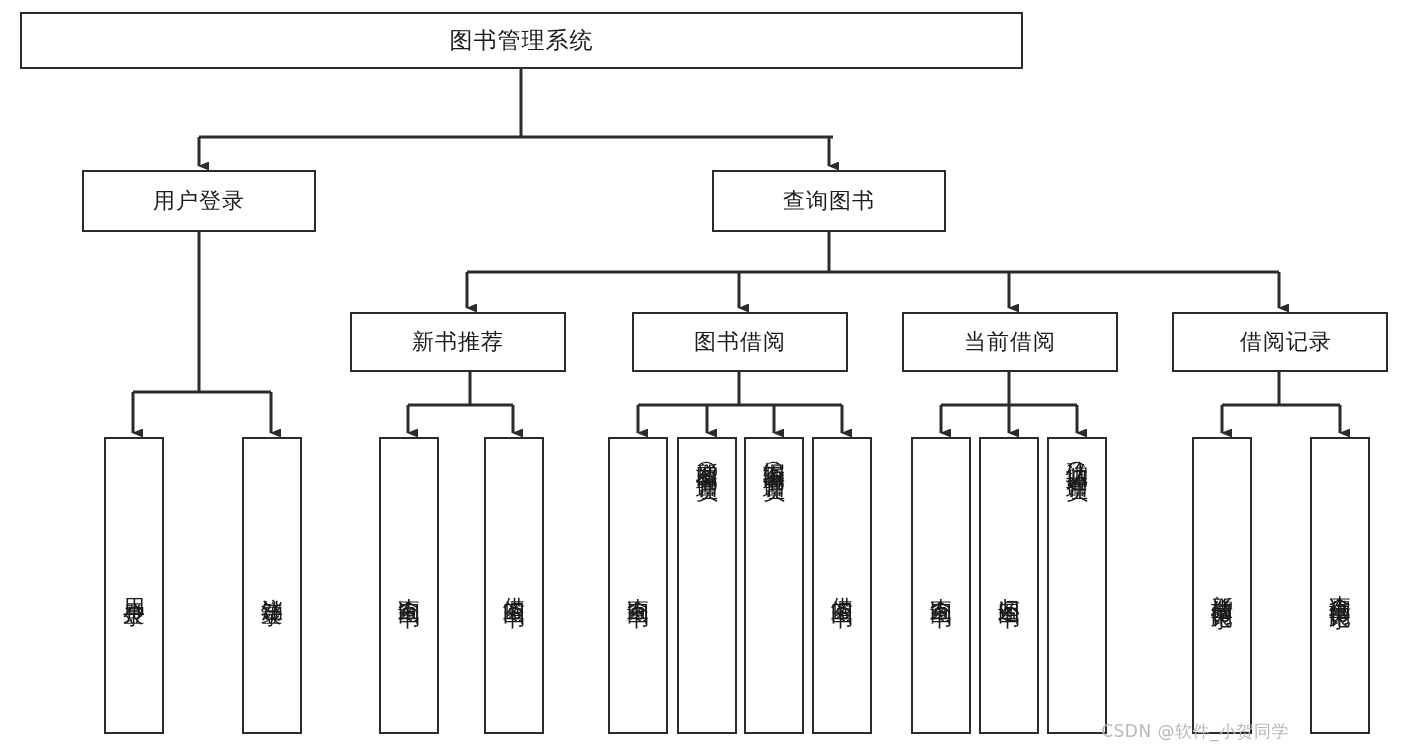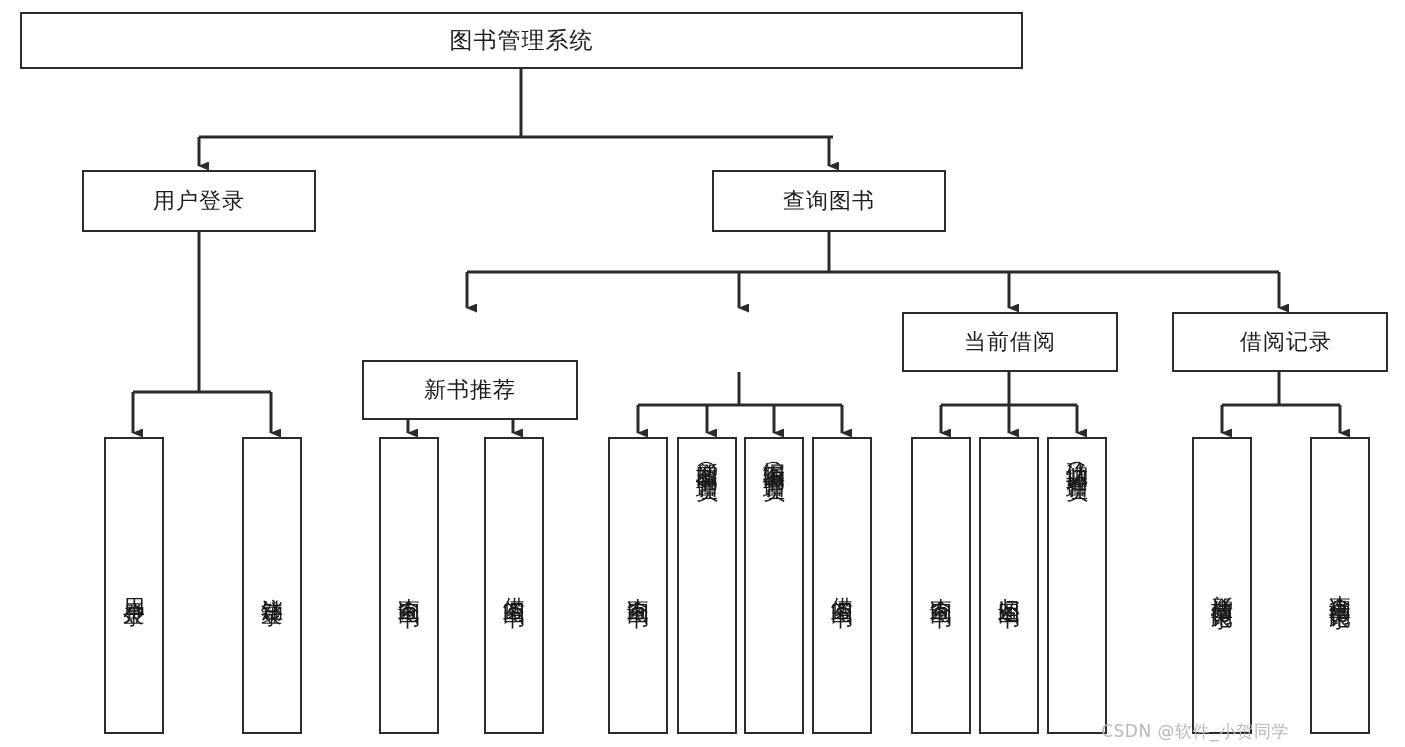--- a/index.html
+++ b/index.html
@@ -120,21 +120,22 @@
       <path d="M1222,405 L1222,433" marker-end="url(#arrow)"></path>
       <path d="M1340,405 L1340,433" marker-end="url(#arrow)"></path>
     </g>
   </svg>
 
   <div class="node h root" style="left:20px;top:12px;width:1003px;height:57px;">图书管理系统</div>
 
   <div class="node h" style="left:82px;top:170px;width:234px;height:62px;">用户登录</div>
   <div class="node h" style="left:712px;top:170px;width:234px;height:62px;">查询图书</div>
 
-  <div class="node h" style="left:362px;top:312px;width:216px;height:60px;margin-top:48px;">新书推荐</div>
+  <div class="node h" style="left:350px;top:312px;width:216px;height:60px;">新书推荐</div>
+  <div class="node h" style="left:632px;top:312px;width:216px;height:60px;">图书借阅</div>
   <div class="node h" style="left:902px;top:312px;width:216px;height:60px;">当前借阅</div>
   <div class="node h" style="left:1172px;top:312px;width:216px;height:60px;padding-left:12px;">借阅记录</div>
 
   <div class="node v" style="left:104px;top:437px;width:60px;height:297px;">
     <span class="vtext">用户登录</span>
   </div>
   <div class="node v" style="left:242px;top:437px;width:60px;height:297px;">
     <span class="vtext">注销登录</span>
   </div>
 

